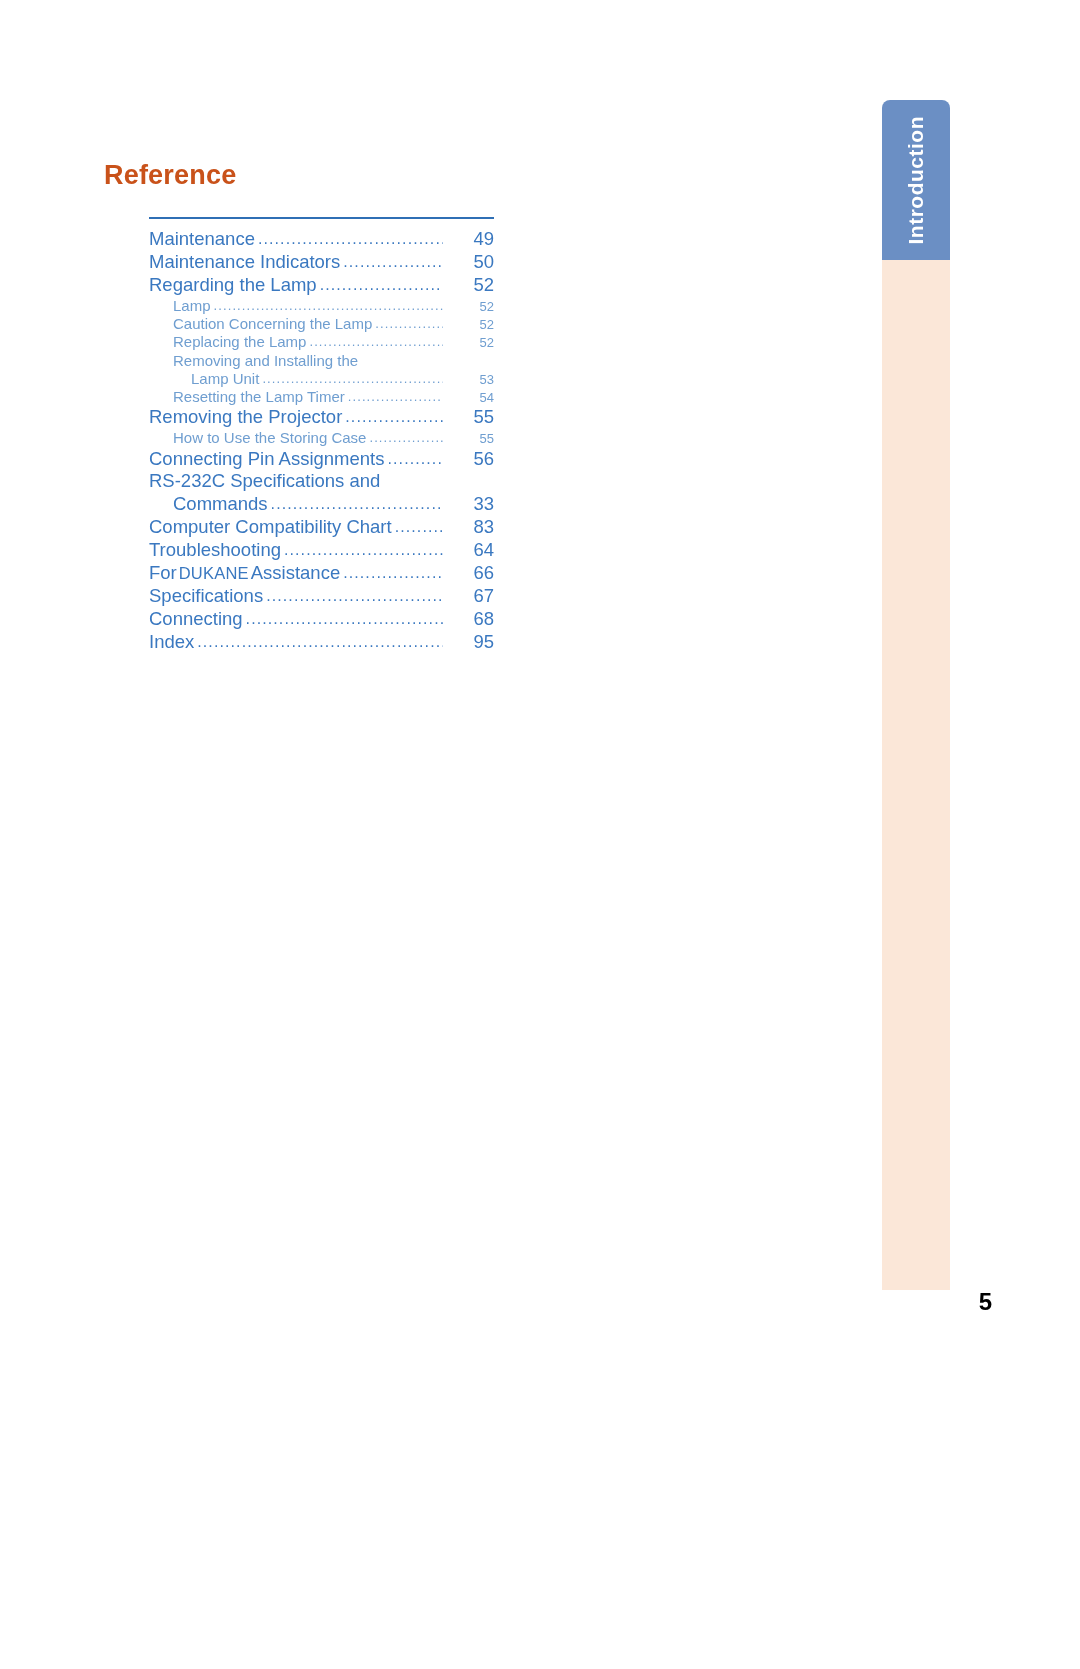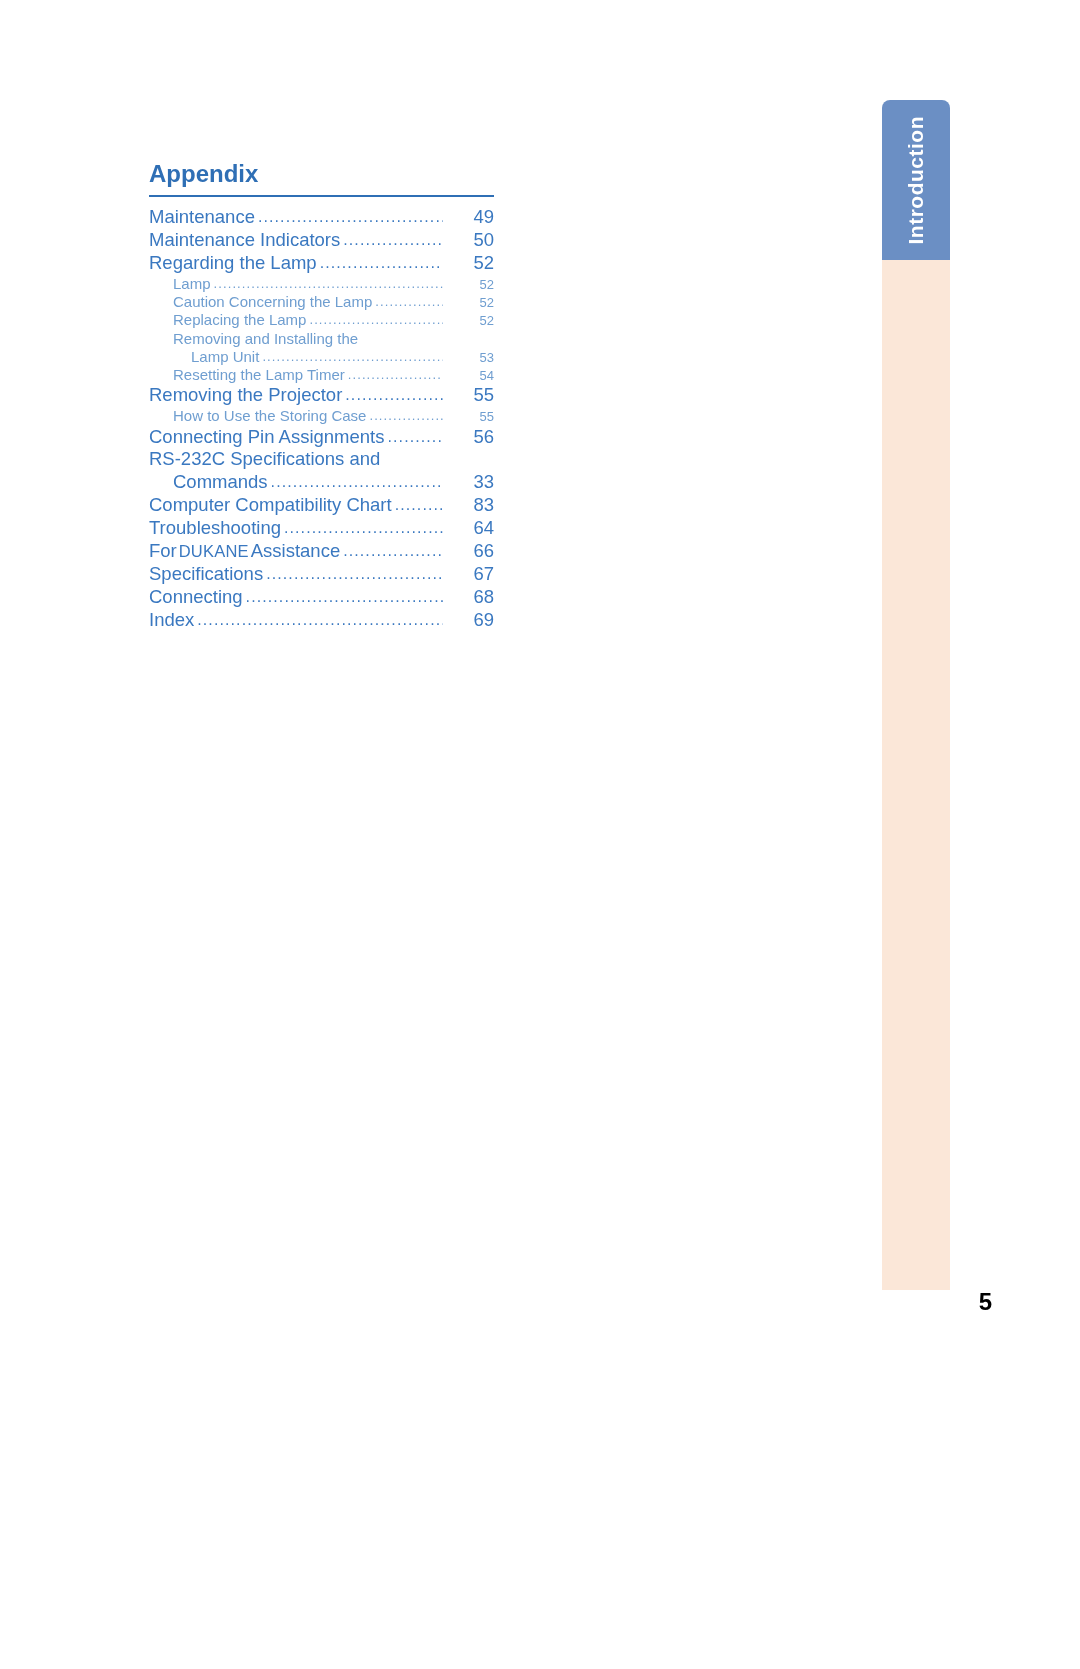--- a/index.html
+++ b/index.html
@@ -161,23 +161,23 @@
 </style>
 </head>
 <body>
 
 <div class="side-tab">
   <span class="side-tab-label">Introduction</span>
 </div>
 <div class="side-band"></div>
 
 <div class="content">
+  <h1 class="reference-title">Reference</h1>
 
   <div class="appendix-block">
-    <h2 class="appendix-title">Appendix</h2>
     <hr class="rule">
     <ul class="toc" id="toc-list">
         <li class="toc-row">
           <span class="label">Maintenance</span>
           <span class="dots">........................................................................................................................................................................................................</span>
           <span class="page">49</span>
         </li>
         <li class="toc-row">
           <span class="label">Maintenance Indicators</span>
           <span class="dots">........................................................................................................................................................................................................</span>
@@ -264,19 +264,19 @@
           <span class="page">67</span>
         </li>
         <li class="toc-row">
           <span class="label">Connecting</span>
           <span class="dots">........................................................................................................................................................................................................</span>
           <span class="page">68</span>
         </li>
         <li class="toc-row">
           <span class="label">Index</span>
           <span class="dots">........................................................................................................................................................................................................</span>
-          <span class="page">69</span>
+          <span class="page">95</span>
         </li>
       </ul>
   </div>
 </div>
 
 <div class="page-number">5</div>
 
 </body></html>

